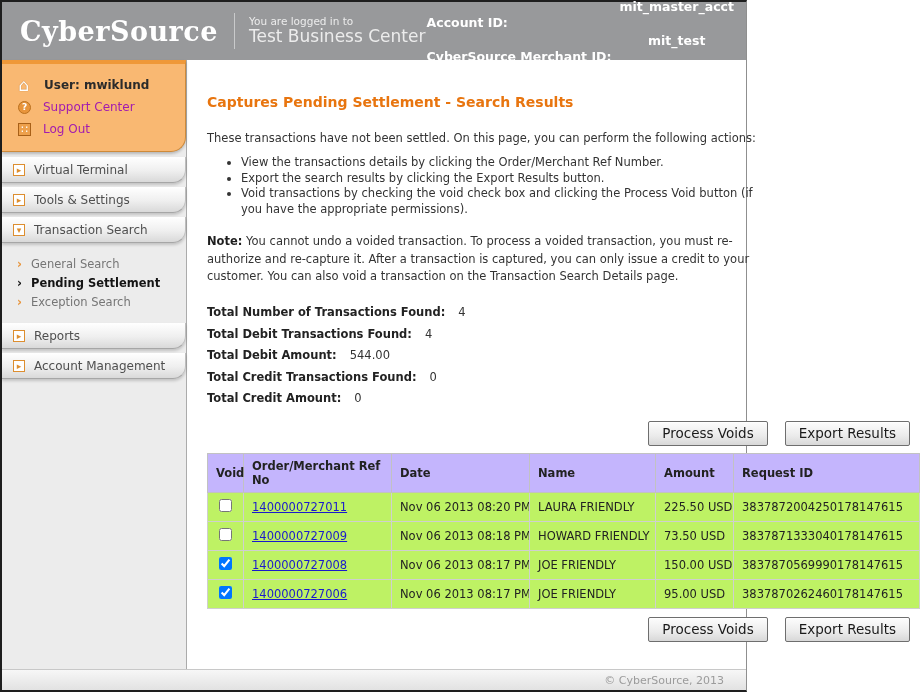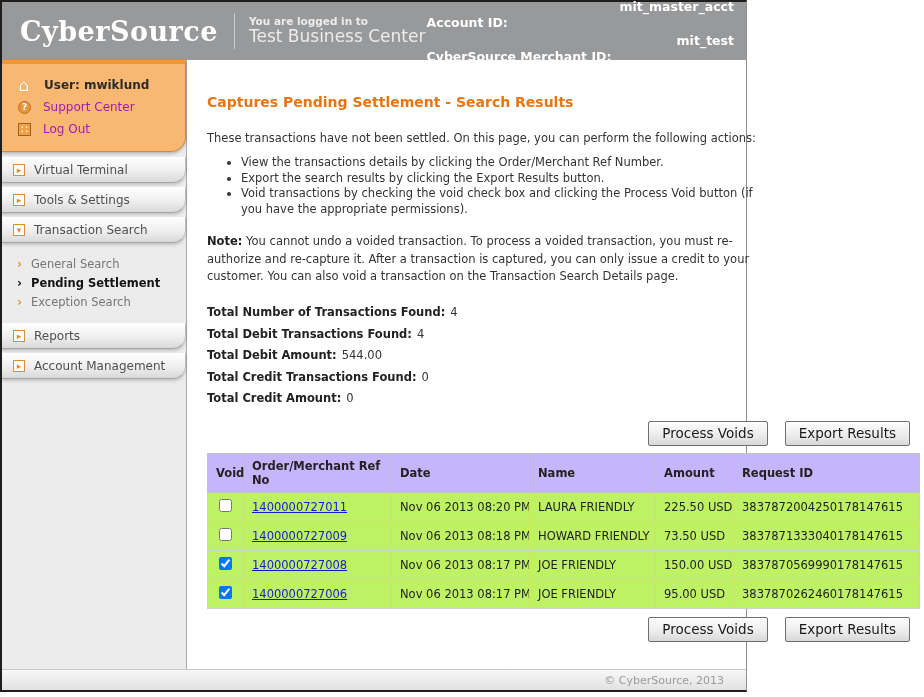--- a/index.html
+++ b/index.html
@@ -19,29 +19,29 @@
     height: 58px; background: #98999B;
     display: flex; align-items: center;
     padding: 0 12px 0 18px;
   }
   .logo {
     font-family: "DejaVu Serif", "Liberation Serif", serif;
     font-weight: bold; font-size: 27px; color: #FFFFFF; letter-spacing: 0.5px;
   }
   .hdr-div { width: 1px; height: 36px; background: #C9CACB; margin: 0 14px 0 16px; }
   .logged { color: #ECECEC; line-height: 1.15; }
-  .logged1 { font-size: 10.5px; font-weight: bold; }
+  .logged1 { font-size: 10.5px; font-weight: normal; }
   .logged2 { font-size: 17px; }
   .ids {
     margin-left: auto; display: grid;
     grid-template-columns: auto auto; column-gap: 8px; row-gap: 3px;
     color: #FFFFFF; font-size: 12.5px; font-weight: bold;
   }
   .id-label { text-align: left; margin-top: 16px; }
-  .id-value { text-align: right; }
+  .id-value { text-align: center; }
 
   
   .app-body { display: flex; min-height: 550px; background: #FFFFFF; }
 
   
   .sidebar { width: 185px; flex: 0 0 185px; background: #ECECEC; border-right: 1px solid #ABABAB; }
   .user-panel {
     background: #F9B872; border-top: 4px solid #EF9839;
     border-radius: 0 0 15px 0;
     border-bottom: 1px solid #CE8A3A; border-right: 1px solid #CE8A3A;
@@ -90,21 +90,21 @@
   
   .main { flex: 1; padding: 0 0 20px 20px; }
   .page-title { color: #E8750F; font-size: 14px; font-weight: bold; margin: 34px 0 20px 0; }
   .intro { font-size: 11.5px; color: #333; line-height: 1.5; max-width: 552px; margin: 0 0 8px 0; }
   ul.actions { margin: 8px 0 0 16px; padding-left: 18px; max-width: 545px; }
   ul.actions li { font-size: 11.5px; color: #333; line-height: 1.35; }
   .note { font-size: 11.5px; color: #333; line-height: 1.5; max-width: 558px; margin: 16px 0 0 0; }
   .note b { color: #1E1E1E; }
   .totals { margin-top: 20px; }
   .t-line { font-size: 11.5px; color: #333; margin-bottom: 7.5px; }
-  .t-label { font-weight: bold; color: #222; margin-right: 5px; }
+  .t-label { font-weight: bold; color: #222; margin-right: 13px; }
 
   .btn-row { width: 713px; text-align: right; margin: 16px 0 7px 0; padding-right: 10px; }
   .btn-row.bottom { margin-top: 8px; }
   .btn {
     font-family: "DejaVu Sans", sans-serif; font-size: 13.5px; color: #1A1A1A;
     background: linear-gradient(180deg, #FDFDFD 0%, #EBEBEB 60%, #D8D8D8 100%);
     border: 1px solid #6E6E6E; border-radius: 2px;
     padding: 3px 13px 4px 13px; margin-left: 12px; cursor: pointer;
     box-shadow: inset 0 1px 0 #FFFFFF;
   }

